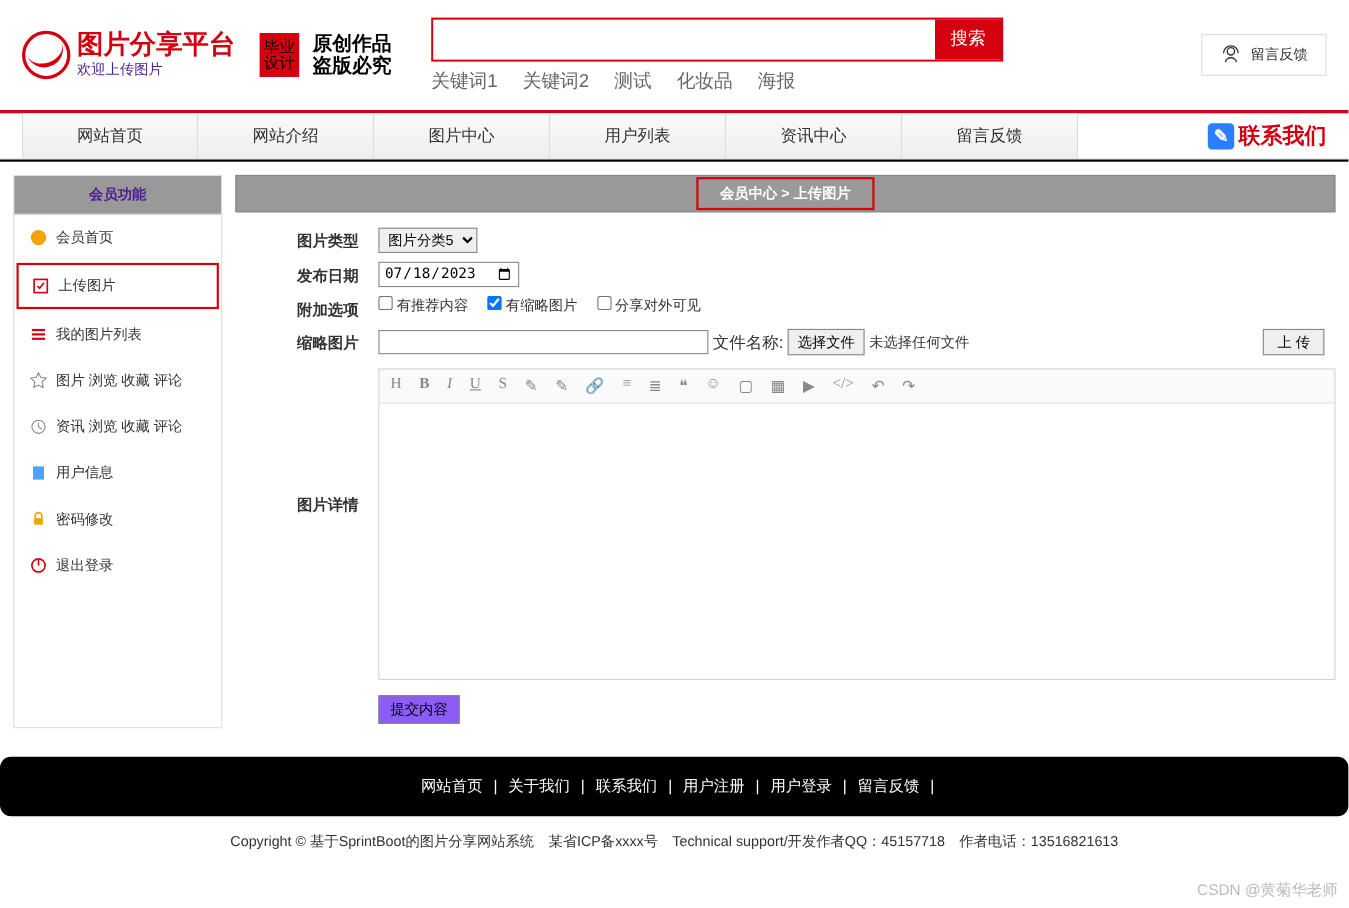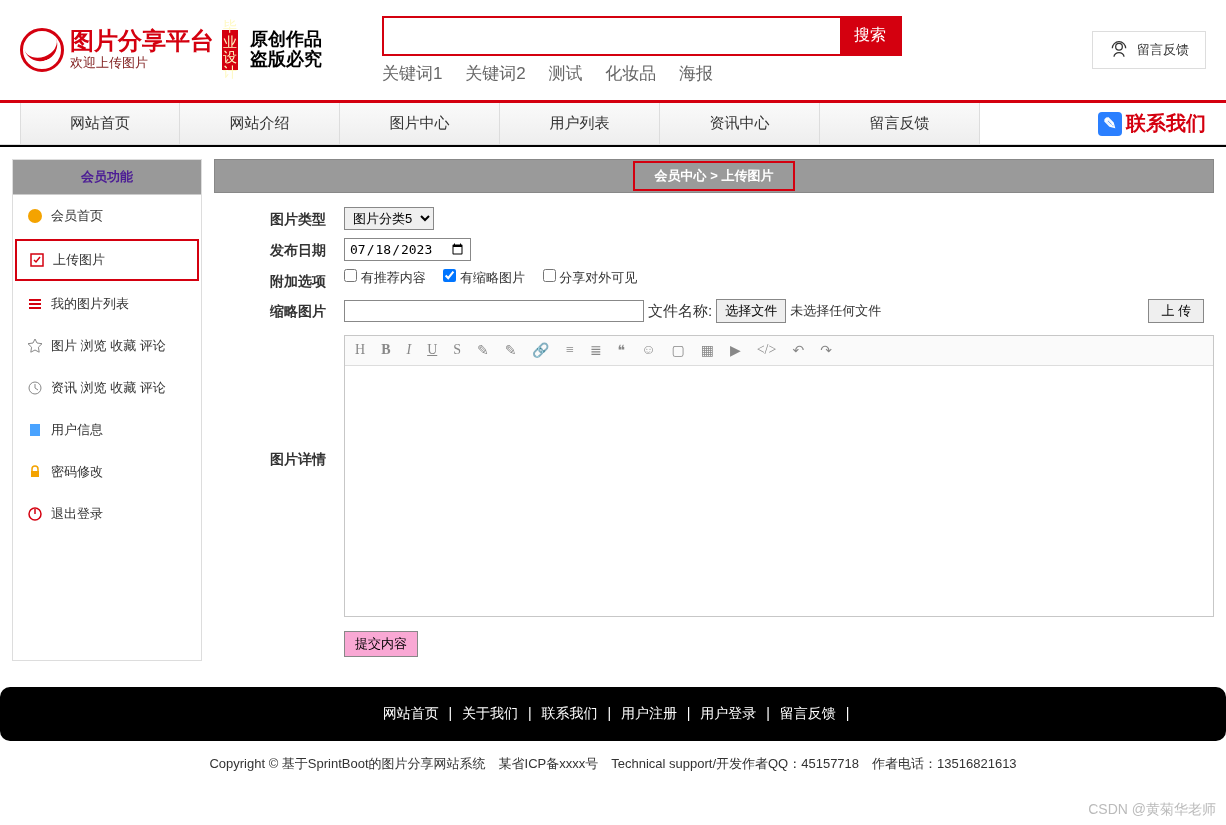--- a/index.html
+++ b/index.html
@@ -4,25 +4,25 @@
 <style>
 * { box-sizing: border-box; margin: 0; padding: 0; }
 body { font-family: "Microsoft YaHei", Arial, sans-serif; font-size: 13px; color: #333; background: #fff; }
 
 
 .top-bar { height: 100px; display: flex; align-items: center; padding: 0 20px; }
 .logo-block { display: flex; align-items: center; gap: 6px; }
 .logo-circle { width: 44px; height: 44px; border: 3px solid #d4000f; border-radius: 50%; position: relative; }
 .logo-circle::after { content: ""; position: absolute; width: 34px; height: 20px; border-bottom: 4px solid #d4000f; border-radius: 0 0 50px 50px; left: 2px; top: 6px; transform: rotate(-20deg); }
 .logo-text-main { font-size: 24px; color: #d4000f; font-weight: bold; line-height: 1.1; }
-.logo-text-sub { font-size: 13px; color: #7f1d1d; }
-.badge { background: #d4000f; color: #fef9c3; width: 16px; height: 40px; font-size: 14px; display: flex; align-items: center; justify-content: center; text-align: center; line-height: 1.1; margin-left: 2px; }
+.logo-text-sub { font-size: 13px; color: #4c1d95; }
+.badge { background: #d4000f; color: #000000; width: 36px; height: 40px; font-size: 14px; display: flex; align-items: center; justify-content: center; text-align: center; line-height: 1.1; margin-left: 16px; }
 .caligraphy { font-family: cursive; font-size: 18px; line-height: 1.1; margin-left: 6px; color: #000; font-weight: bold; }
 
-.search-wrap { margin-left: 60px; flex: 1; max-width: 520px; }
+.search-wrap { margin-left: 36px; flex: 1; max-width: 520px; }
 .search-row { display: flex; border: 2px solid #d4000f; height: 40px; }
 .search-input { flex: 1; border: none; outline: none; padding: 0 8px; }
 .search-btn { width: 60px; background: #d4000f; color: #fff; border: none; font-size: 16px; cursor: pointer; }
 .keywords { margin-top: 6px; color: #666; font-size: 17px; }
 .keywords span { margin-right: 18px; cursor: pointer; }
 
 .feedback-top { margin-left: auto; border: 1px solid #ddd; padding: 8px 16px; display: flex; align-items: center; gap: 8px; cursor: pointer; }
 .feedback-top svg { width: 20px; height: 20px; }
 
 
@@ -58,21 +58,21 @@
 .file-picker { border: 1px solid #888; padding: 2px 8px; background: #efefef; cursor: pointer; font-size: 13px; }
 .file-status { font-size: 13px; }
 .upload-btn-sm { margin-left: auto; margin-right: 10px; border: 1px solid #888; background: #efefef; padding: 2px 12px; cursor: pointer; font-size: 13px; }
 .thumb-input { width: 300px; border: 1px solid #888; height: 22px; }
 
 .editor { border: 1px solid #c7c7c7; margin-top: 4px; }
 .ed-toolbar { background: #fafafa; border-bottom: 1px solid #ddd; padding: 6px 10px; display: flex; gap: 16px; color: #888; font-size: 14px; flex-wrap: wrap; }
 .ed-toolbar span { cursor: pointer; font-family: serif; }
 .ed-body { height: 250px; background: #fff; }
 
-.submit-btn { margin-top: 6px; border: 1px solid #888; background: #f9a8d4; padding: 3px 10px; cursor: pointer; font-size: 13px; }
+.submit-btn { margin-top: 6px; border: 1px solid #888; background: #8b5cf6; padding: 3px 10px; cursor: pointer; font-size: 13px; }
 
 
 .footer-black { background: #000; color: #fff; text-align: center; padding: 18px 0; margin-top: 14px; font-size: 14px; border-radius: 10px; }
 .footer-black a { color: #fff; text-decoration: none; margin: 0 6px; }
 .copyright { text-align: center; padding: 14px 0; font-size: 13px; color: #333; }
 .csdn-mark { position: fixed; right: 10px; bottom: 6px; color: #bbb; font-size: 14px; }
 </style>
 </head>
 <body>
 

